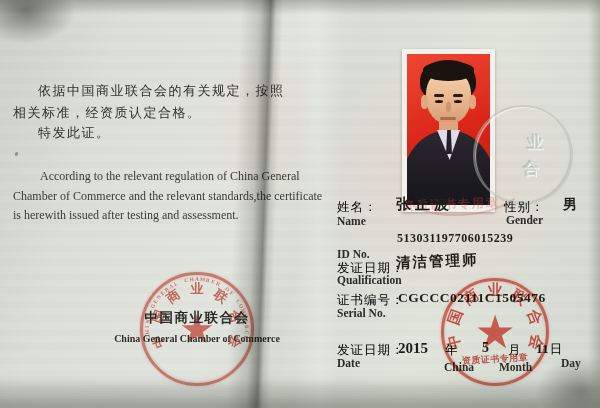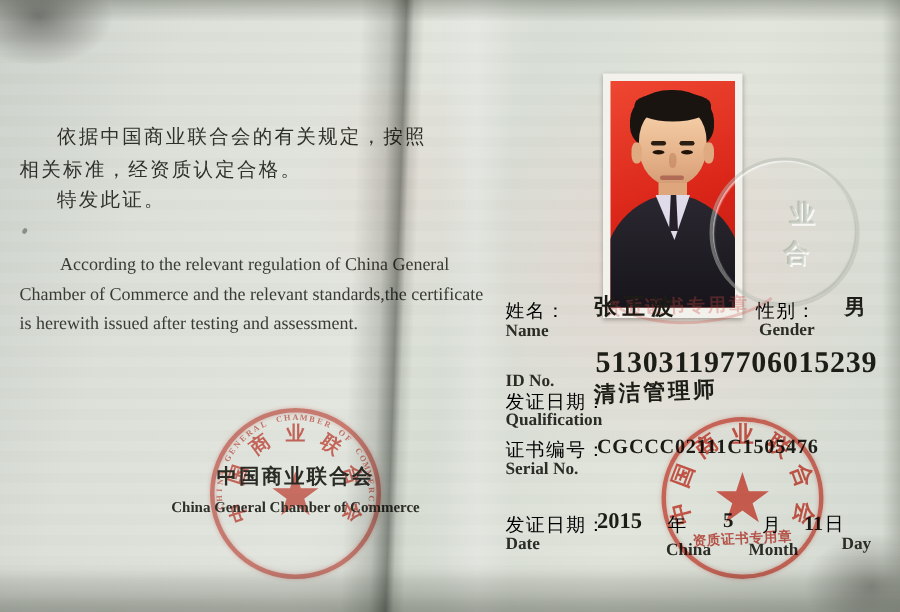--- a/index.html
+++ b/index.html
@@ -195,21 +195,21 @@
   <div class="abs ghost-arc"></div>
   <div class="abs ghost-text">资质证书专用章</div>
 
   <div class="abs lab-cn" style="left:337px;top:199px">姓名：</div>
   <div class="abs val cn" style="left:396px;top:195px;font-size:15px;letter-spacing:4px">张正波</div>
   <div class="abs lab-cn" style="left:504px;top:199px">性别：</div>
   <div class="abs val cn" style="left:563px;top:196px;font-size:14px">男</div>
   <div class="abs lab-en" style="left:337px;top:215px">Name</div>
   <div class="abs lab-en" style="left:506px;top:214px">Gender</div>
 
-  <div class="abs val" style="left:397px;top:231px;font-size:20px;letter-spacing:.5px">513031197706015239</div>
+  <div class="abs val" style="left:397px;top:231px;font-size:12px;letter-spacing:.5px">513031197706015239</div>
   <div class="abs lab-en" style="left:337px;top:248px">ID No.</div>
 
   <div class="abs lab-cn" style="left:337px;top:260px">发证日期：</div>
   <div class="abs val cn" style="left:396px;top:252px;font-size:14.5px;letter-spacing:2px;transform:rotate(-2.5deg)">清洁管理师</div>
   <div class="abs lab-en" style="left:337px;top:274px">Qualification</div>
 
   <div class="abs lab-cn" style="left:337px;top:292px">证书编号：</div>
   <div class="abs val" style="left:398px;top:290px;font-size:13.5px;letter-spacing:.5px">CGCCC02111C1505476</div>
   <div class="abs lab-en" style="left:337px;top:307px">Serial No.</div>
 

